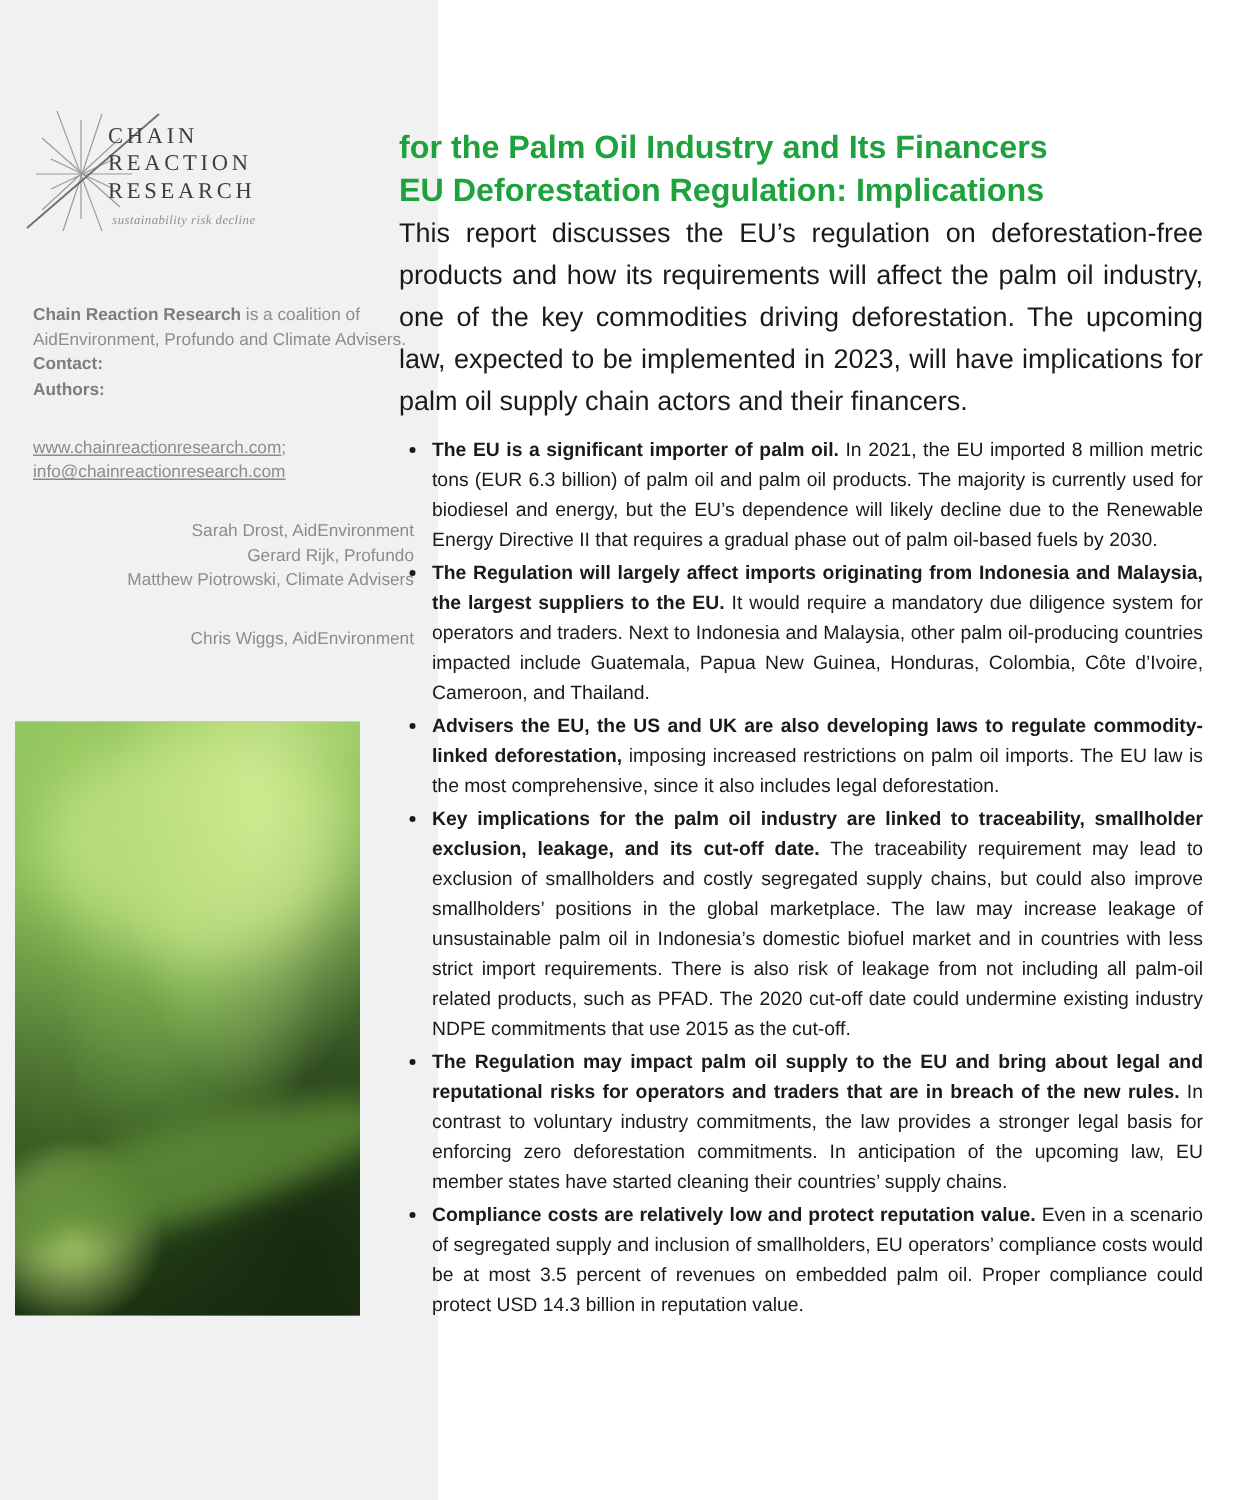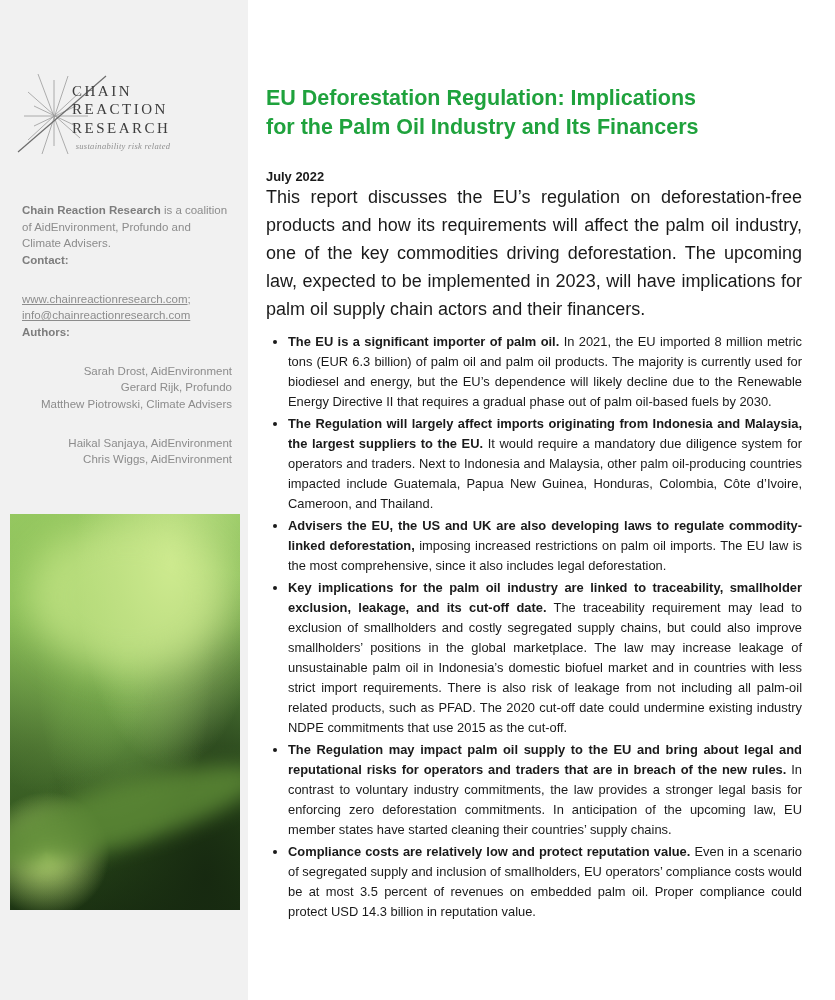--- a/index.html
+++ b/index.html
@@ -7,21 +7,21 @@
     --sidebar-bg:#f1f1f1;
     --sidebar-text:#8c8c8c;
     --body-text:#1a1a1a;
   }
   *{box-sizing:border-box;margin:0;padding:0;}
   html,body{width:835px;height:1000px;}
   body{font-family:"Liberation Sans",sans-serif;background:#ffffff;}
   .page{position:relative;width:835px;height:1000px;overflow:hidden;background:#ffffff;}
 
   
-  .sidebar{position:absolute;left:0;top:0;width:248px;height:1000px;background:var(--sidebar-bg);}
+  .sidebar{position:absolute;left:0;top:0;width:292px;height:1000px;background:var(--sidebar-bg);}
   .logo{position:relative;margin:64px 0 0 16px;width:226px;height:104px;}
   .logo svg{position:absolute;left:0;top:0;}
   .logo-text{position:absolute;left:56px;top:18px;font-family:"Liberation Serif",serif;
              color:#3d3d3d;font-size:15px;letter-spacing:2.5px;line-height:1.22;}
   .logo-tagline{font-family:"Liberation Serif",serif;font-style:italic;font-size:8.5px;
                 color:#8f8f8f;letter-spacing:.3px;margin-top:4px;text-align:right;}
   .sb-text{color:var(--sidebar-text);font-size:11.5px;line-height:1.45;margin:0 16px 0 22px;}
   .sb-about{margin-top:34px;}
   .sb-about strong{color:#7d7d7d;}
   .sb-label{font-weight:bold;color:#7d7d7d;}
@@ -70,55 +70,53 @@
           <line x1="26" y1="90" x2="52" y2="12"></line>
           <line x1="18" y1="42" x2="60" y2="62"></line>
           <line x1="18" y1="62" x2="60" y2="42"></line>
         </g>
         <line x1="2" y1="88" x2="90" y2="12" stroke="#6d6d6d" stroke-width="1.2"></line>
       </svg>
       <div class="logo-text">
         <div>CHAIN</div>
         <div>REACTION</div>
         <div>RESEARCH</div>
-        <div class="logo-tagline">sustainability risk related</div>
+        <div class="logo-tagline">sustainability risk decline</div>
       </div>
     </div>
 
     <p class="sb-text sb-about"><strong>Chain Reaction Research</strong><span> is a coalition of AidEnvironment, Profundo and Climate Advisers.</span></p>
 
     <p class="sb-text sb-label">Contact:</p>
 
+    <p class="sb-text sb-label">Authors:</p>
+
     <p class="sb-text sb-links">
       <a>www.chainreactionresearch.com</a><span>;</span><br>
       <a>info@chainreactionresearch.com</a>
     </p>
-
-    <p class="sb-text sb-label">Authors:</p>
     <div class="sb-text sb-list" id="authors-list">
         <div>Sarah Drost, AidEnvironment</div>
         <div>Gerard Rijk, Profundo</div>
         <div>Matthew Piotrowski, Climate Advisers</div>
       </div>
 
     <div class="sb-text sb-list" id="contributors-list">
-        <div>Haikal Sanjaya, AidEnvironment</div>
         <div>Chris Wiggs, AidEnvironment</div>
       </div>
 
     <div class="photo"></div>
   </aside>
 
   <main class="main">
     <h1 class="title">
+      <div>for the Palm Oil Industry and Its Financers</div>
       <div>EU Deforestation Regulation: Implications</div>
-      <div>for the Palm Oil Industry and Its Financers</div>
     </h1>
 
-    <p class="date">July 2022</p>
 
     <p class="intro">This report discusses the EU’s regulation on deforestation-free products and how its requirements will affect the palm oil industry, one of the key commodities driving deforestation. The upcoming law, expected to be implemented in 2023, will have implications for palm oil supply chain actors and their financers.</p>
 
 
     <ul class="findings" id="findings">
         <li><strong>The EU is a significant importer of palm oil.</strong><span> In 2021, the EU imported 8 million metric tons (EUR 6.3 billion) of palm oil and palm oil products. The majority is currently used for biodiesel and energy, but the EU’s dependence will likely decline due to the Renewable Energy Directive II that requires a gradual phase out of palm oil-based fuels by 2030.</span></li>
         <li><strong>The Regulation will largely affect imports originating from Indonesia and Malaysia, the largest suppliers to the EU.</strong><span> It would require a mandatory due diligence system for operators and traders. Next to Indonesia and Malaysia, other palm oil-producing countries impacted include Guatemala, Papua New Guinea, Honduras, Colombia, Côte d’Ivoire, Cameroon, and Thailand.</span></li>
         <li><strong>Advisers the EU, the US and UK are also developing laws to regulate commodity-linked deforestation,</strong><span> imposing increased restrictions on palm oil imports. The EU law is the most comprehensive, since it also includes legal deforestation.</span></li>
         <li><strong>Key implications for the palm oil industry are linked to traceability, smallholder exclusion, leakage, and its cut-off date.</strong><span> The traceability requirement may lead to exclusion of smallholders and costly segregated supply chains, but could also improve smallholders’ positions in the global marketplace. The law may increase leakage of unsustainable palm oil in Indonesia’s domestic biofuel market and in countries with less strict import requirements. There is also risk of leakage from not including all palm-oil related products, such as PFAD. The 2020 cut-off date could undermine existing industry NDPE commitments that use 2015 as the cut-off.</span></li>
         <li><strong>The Regulation may impact palm oil supply to the EU and bring about legal and reputational risks for operators and traders that are in breach of the new rules.</strong><span> In contrast to voluntary industry commitments, the law provides a stronger legal basis for enforcing zero deforestation commitments. In anticipation of the upcoming law, EU member states have started cleaning their countries’ supply chains.</span></li>

